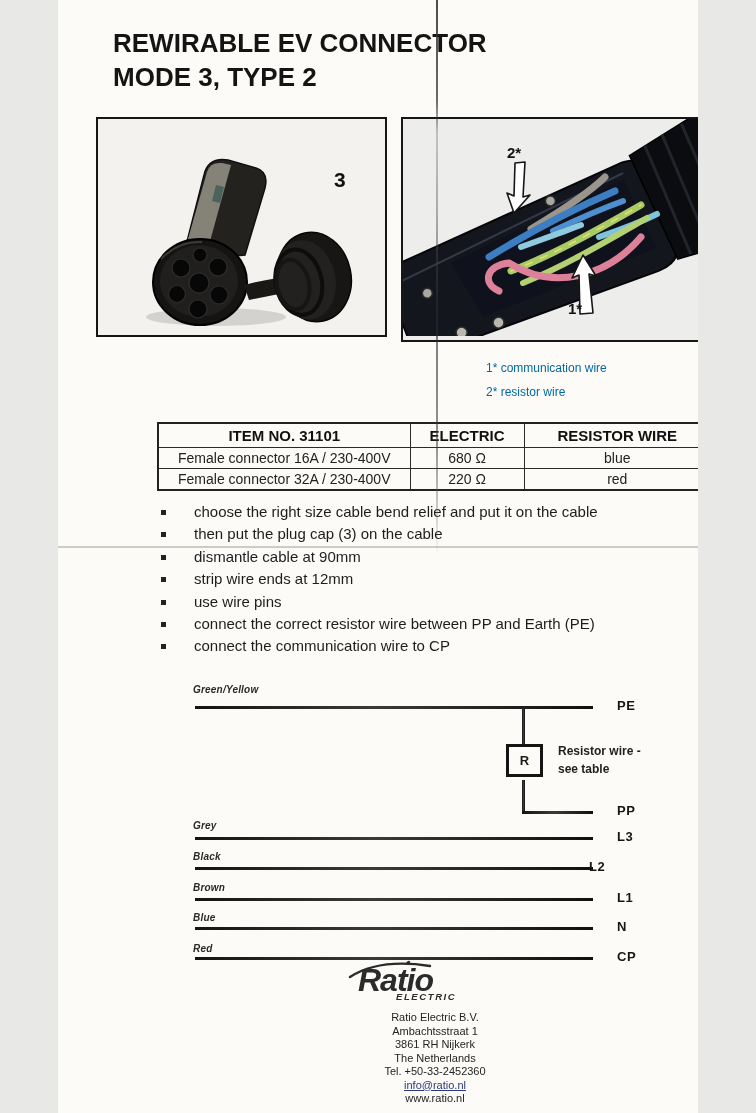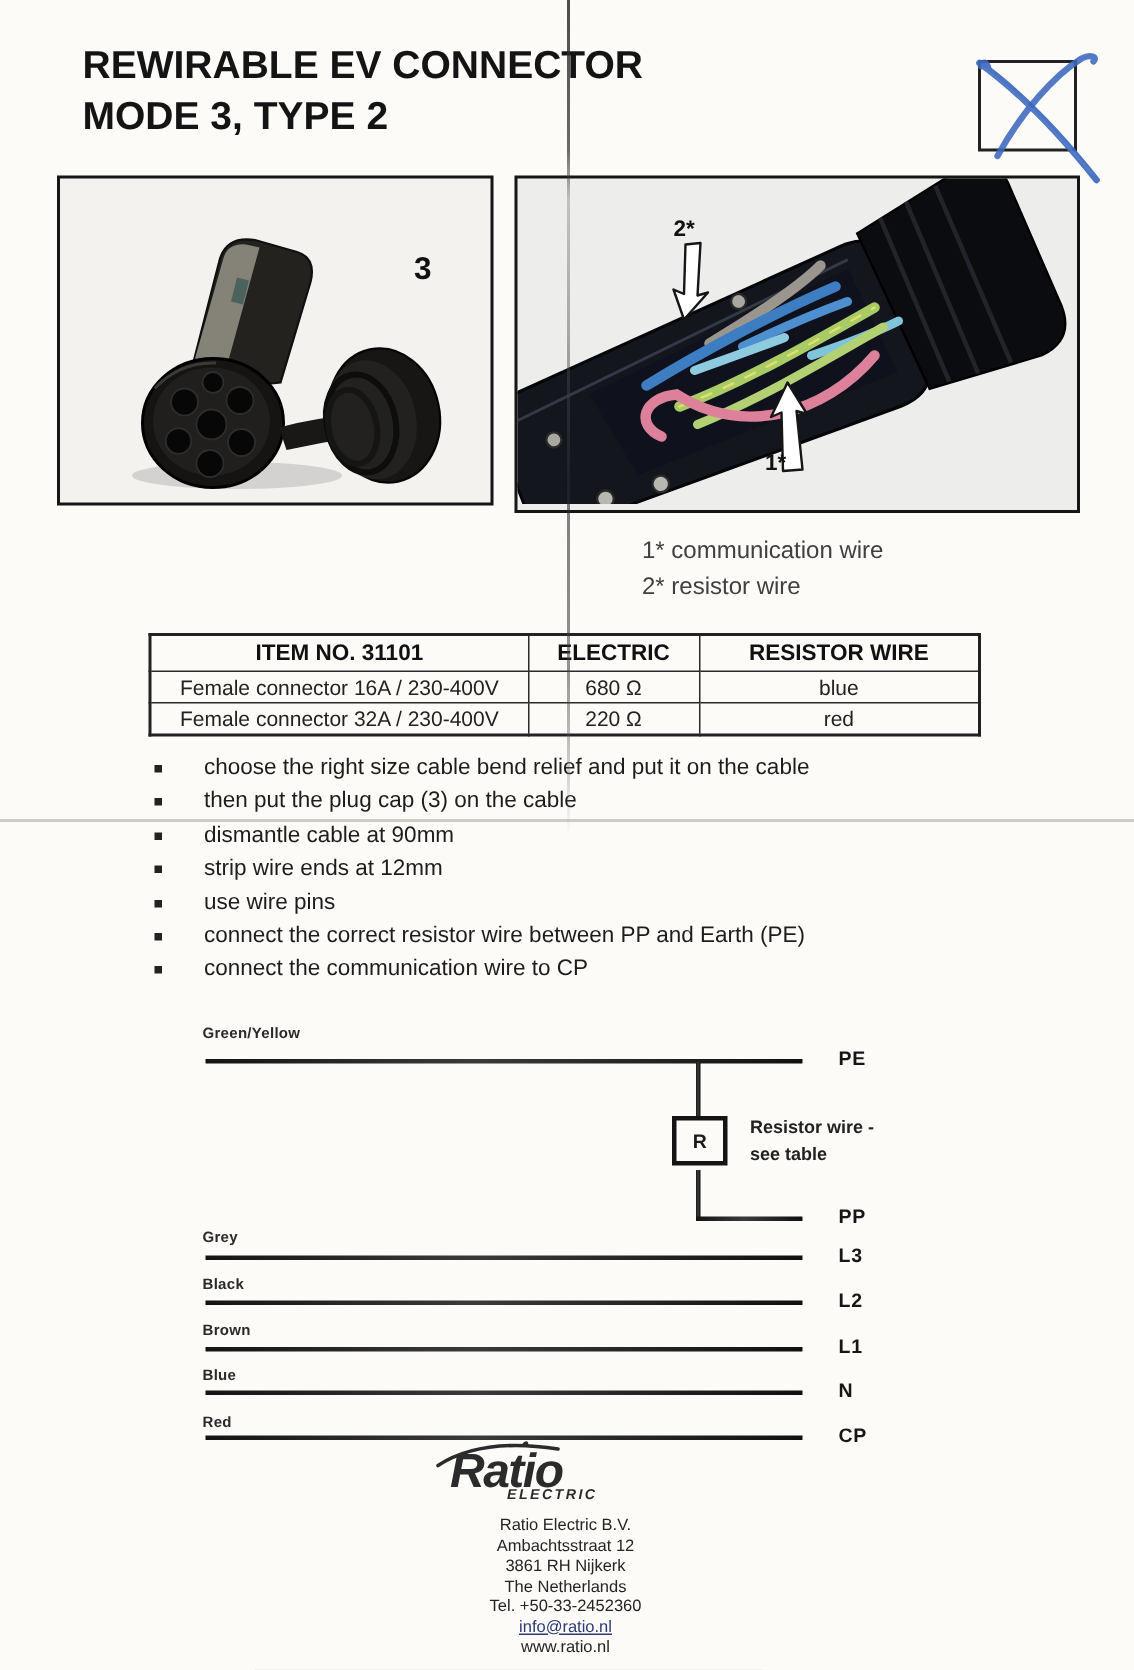--- a/index.html
+++ b/index.html
@@ -1,37 +1,37 @@
 <!DOCTYPE html>
 <html><head>
 <meta charset="utf-8">
 <style>
   html,body{margin:0;padding:0;background:#e8e8e6;}
   #page{
-    position:relative;width:756px;height:1113px;margin:0 auto;
+    position:relative;width:640px;height:1113px;margin:0 auto;
     background:#fcfbf8;overflow:hidden;
     font-family:"Liberation Sans","DejaVu Sans",sans-serif;color:#1b1b1b;
   }
   .abs{position:absolute;}
 
   
   .title{left:55px;top:26px;font-size:26px;font-weight:bold;line-height:34px;color:#141414;letter-spacing:0px;}
 
   
   .checkbox{left:652px;top:40px;width:62px;height:57px;border:2.5px solid #222;background:transparent;z-index:3;}
   .xsvg{left:628px;top:24px;z-index:4;}
 
   
   .photo{border:2px solid #161616;z-index:1;}
   .photo-left{left:38px;top:117px;width:287px;height:216px;background:#f3f2ef;}
   .photo-right{left:343px;top:117px;width:373px;height:221px;background:#edeeec;}
   .figlabel{font-weight:bold;color:#111;z-index:2;}
 
   
-  .caption{left:428px;top:356px;font-size:16px;line-height:24px;color:#404040;}
+  .caption{left:428px;top:356px;font-size:12px;line-height:24px;color:#0369a1;}
 
   
   table.itable{left:99px;top:422px;width:553px;border-collapse:collapse;table-layout:fixed;position:absolute;background:#fcfbf8;}
   table.itable th,table.itable td{border:1.6px solid #2a2a2a;padding:0 4px;overflow:hidden;white-space:nowrap;}
   table.itable{border:2.4px solid #222;}
   table.itable th{height:23px;font-size:15px;font-weight:bold;text-align:center;color:#111;}
   table.itable td{height:20px;font-size:14px;text-align:center;color:#222;}
 
   
   .instructions{left:103px;top:501px;width:560px;}
@@ -42,21 +42,21 @@
   .crease-v{left:378px;top:0;width:2px;height:556px;z-index:6;
     background:linear-gradient(180deg,
       rgba(45,45,45,.85) 0%,rgba(45,45,45,.7) 18%,
       rgba(90,90,90,.3) 24%,rgba(80,80,85,.45) 40%,
       rgba(40,40,45,.6) 58%,rgba(60,60,60,.55) 80%,
       rgba(120,120,120,.3) 93%,rgba(120,120,120,0) 100%);}
   .crease-h{left:0;top:546px;width:756px;height:1.5px;background:rgba(150,144,136,.45);z-index:6;}
 
   
   .wline{background:linear-gradient(90deg,#141414,#3a3a3a 45%,#101010);height:3px;z-index:2;}
-  .dlbl-left{font-size:10px;font-weight:bold;color:#2a2a2a;letter-spacing:.2px;}
+  .dlbl-left{font-size:10px;font-weight:bold;color:#2a2a2a;letter-spacing:.2px;font-style:italic;}
   .dlbl-right{font-size:13px;font-weight:bold;color:#161616;letter-spacing:.5px;margin-left:17px;}
   .rbox{left:448px;top:744px;width:31px;height:27px;border:3.5px solid #141414;background:#fcfbf8;
         display:flex;align-items:center;justify-content:center;font-size:13px;font-weight:bold;z-index:3;}
   .rnote{font-size:12px;font-weight:bold;color:#222;text-align:right;}
 
   
   .logo-ratio{left:300px;top:962px;font-size:32px;font-weight:bold;font-style:italic;color:#2b2b2b;letter-spacing:-1px;}
   .logo-electric{left:338px;top:991px;font-size:9.5px;font-weight:bold;font-style:italic;letter-spacing:1.6px;color:#2b2b2b;}
   .address{left:277px;top:1011px;width:200px;text-align:center;font-size:11px;line-height:13.5px;color:#242424;}
   .address .email{text-decoration:underline;color:#2c3a74;}
@@ -222,21 +222,21 @@
     <div class="abs wline" style="left:464px;top:780px;width:3px;height:33px;"></div>
     <div class="abs wline" style="left:464px;top:811px;width:71px;"></div>
     <div class="abs dlbl-right" style="left:542px;top:803px;">PP</div>
 
     <div class="abs dlbl-left" style="left:135px;top:820px;">Grey</div>
     <div class="abs wline" style="left:137px;top:837px;width:398px;"></div>
     <div class="abs dlbl-right" style="left:542px;top:829px;">L3</div>
 
     <div class="abs dlbl-left" style="left:135px;top:851px;">Black</div>
     <div class="abs wline" style="left:137px;top:867px;width:398px;"></div>
-    <div class="abs dlbl-right" style="left:542px;top:859px;">L2</div>
+    <div class="abs dlbl-right" style="left:514px;top:859px;">L2</div>
 
     <div class="abs dlbl-left" style="left:135px;top:882px;">Brown</div>
     <div class="abs wline" style="left:137px;top:898px;width:398px;"></div>
     <div class="abs dlbl-right" style="left:542px;top:890px;">L1</div>
 
     <div class="abs dlbl-left" style="left:135px;top:912px;">Blue</div>
     <div class="abs wline" style="left:137px;top:927px;width:398px;"></div>
     <div class="abs dlbl-right" style="left:542px;top:919px;">N</div>
 
     <div class="abs dlbl-left" style="left:135px;top:943px;">Red</div>
@@ -246,21 +246,21 @@
 
   <svg class="abs" style="left:290px;top:960px;" width="86" height="20" viewBox="0 0 86 20">
     <path d="M 2,17 C 22,4 50,1 82,6" fill="none" stroke="#2b2b2b" stroke-width="2.4" stroke-linecap="round"></path>
     <path d="M 58,3 c 2,-3 5,-3 4,1" fill="#2b2b2b"></path>
   </svg>
   <div class="abs logo-ratio">Ratio</div>
   <div class="abs logo-electric">ELECTRIC</div>
 
   <div class="abs address">
     <div>Ratio Electric B.V.</div>
-    <div>Ambachtsstraat 12</div>
+    <div>Ambachtsstraat 1</div>
     <div>3861 RH Nijkerk</div>
     <div>The Netherlands</div>
     <div>Tel. +50-33-2452360</div>
     <div class="email">info@ratio.nl</div>
     <div>www.ratio.nl</div>
   </div>
 
 </div>
 
 </body></html>

